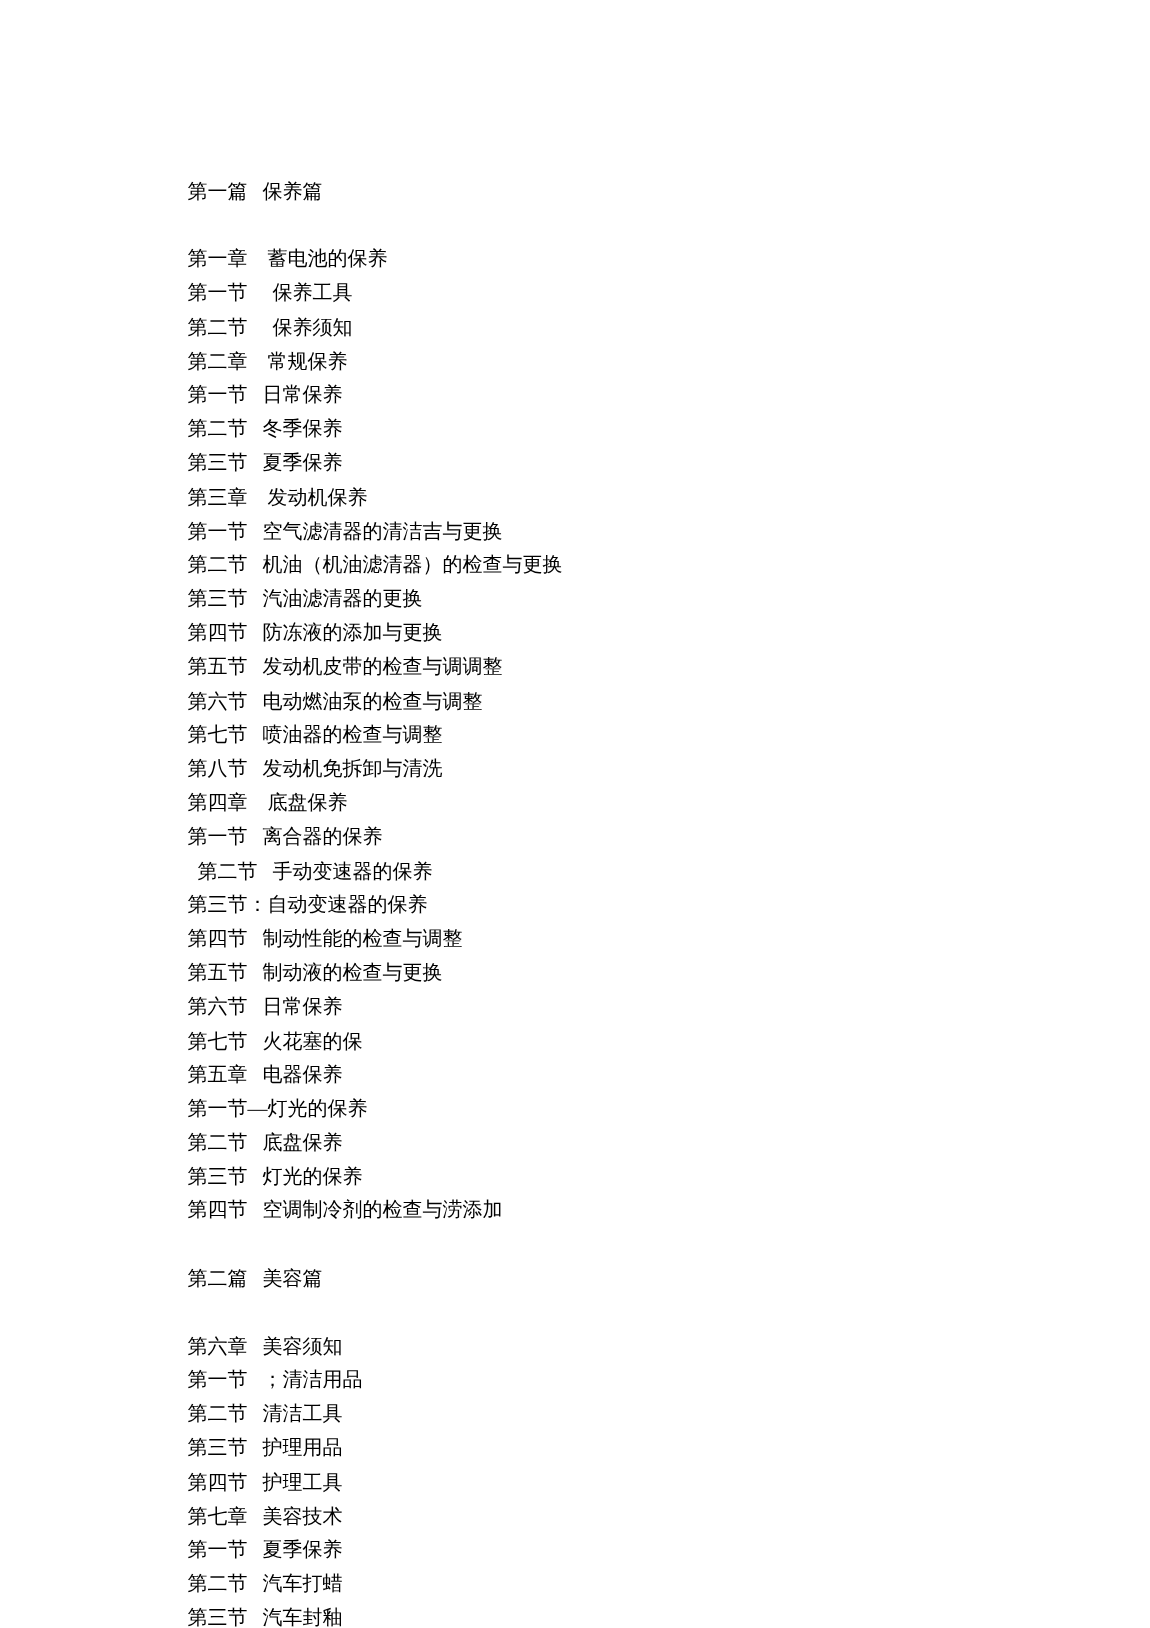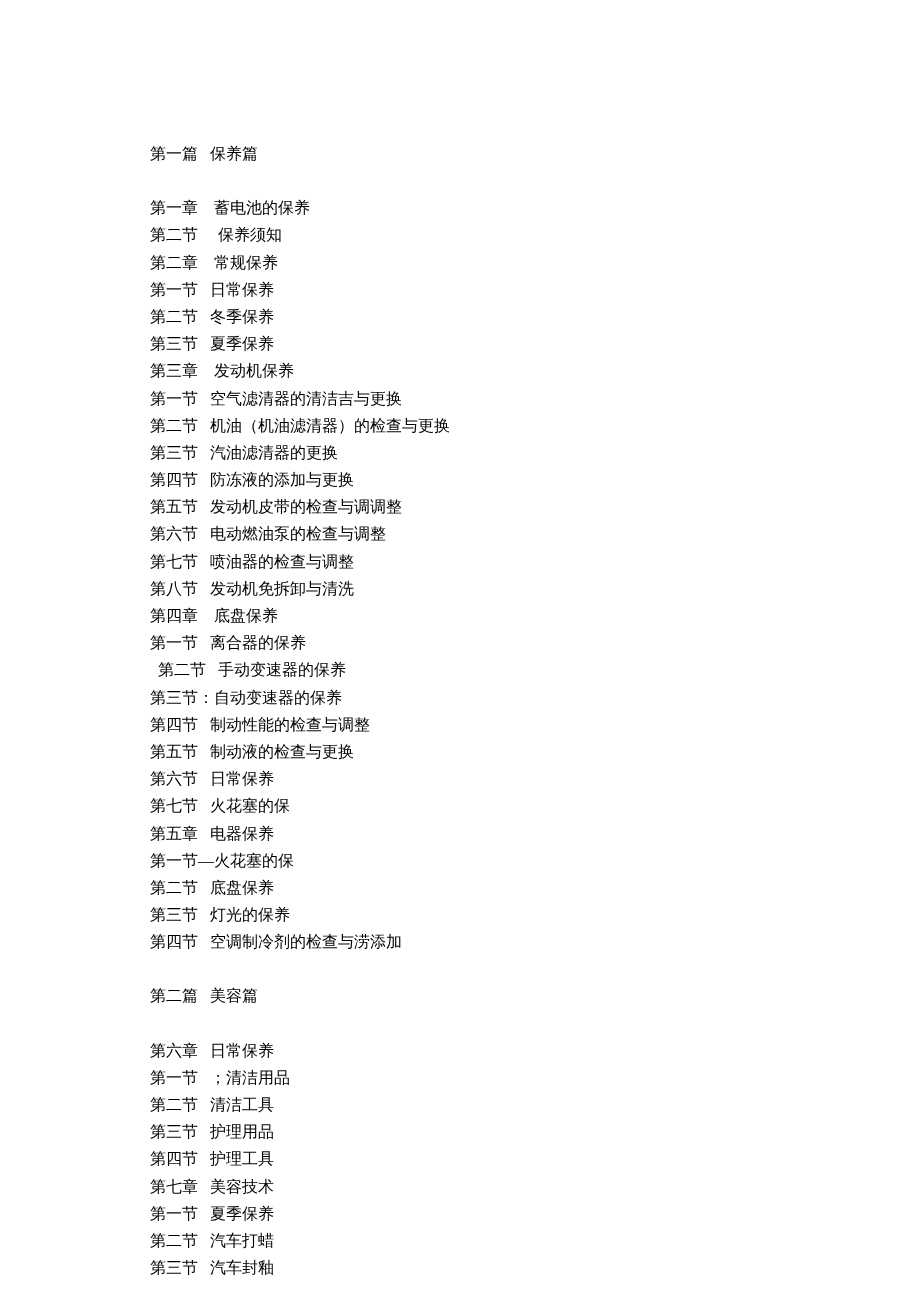--- a/index.html
+++ b/index.html
@@ -26,20 +26,21 @@
   </style>
 </head>
 <body>
 
 <div>
 
   <div class="toc-line">第一篇   保养篇</div>
   <div class="section-spacer"></div>
 
   <div class="toc-line">第一章    蓄电池的保养</div>
+  <div class="toc-line">第一节     保养工具</div>
   <div class="toc-line">第二节     保养须知</div>
 
   <div class="toc-line">第二章    常规保养</div>
   <div class="toc-line">第一节   日常保养</div>
   <div class="toc-line">第二节   冬季保养</div>
   <div class="toc-line">第三节   夏季保养</div>
 
   <div class="toc-line">第三章    发动机保养</div>
   <div class="toc-line">第一节   空气滤清器的清洁吉与更换</div>
   <div class="toc-line">第二节   机油（机油滤清器）的检查与更换</div>
@@ -53,30 +54,30 @@
   <div class="toc-line">第四章    底盘保养</div>
   <div class="toc-line">第一节   离合器的保养</div>
   <div class="toc-line">  第二节   手动变速器的保养</div>
   <div class="toc-line">第三节：自动变速器的保养</div>
   <div class="toc-line">第四节   制动性能的检查与调整</div>
   <div class="toc-line">第五节   制动液的检查与更换</div>
   <div class="toc-line">第六节   日常保养</div>
   <div class="toc-line">第七节   火花塞的保</div>
 
   <div class="toc-line">第五章   电器保养</div>
-  <div class="toc-line">第一节—火花塞的保</div>
+  <div class="toc-line">第一节—灯光的保养</div>
   <div class="toc-line">第二节   底盘保养</div>
   <div class="toc-line">第三节   灯光的保养</div>
   <div class="toc-line">第四节   空调制冷剂的检查与涝添加</div>
 
   <div class="section-spacer"></div>
   <div class="toc-line">第二篇   美容篇</div>
   <div class="section-spacer"></div>
 
-  <div class="toc-line">第六章   日常保养</div>
+  <div class="toc-line">第六章   美容须知</div>
   <div class="toc-line">第一节   ；清洁用品</div>
   <div class="toc-line">第二节   清洁工具</div>
   <div class="toc-line">第三节   护理用品</div>
   <div class="toc-line">第四节   护理工具</div>
 
   <div class="toc-line">第七章   美容技术</div>
   <div class="toc-line">第一节   夏季保养</div>
   <div class="toc-line">第二节   汽车打蜡</div>
   <div class="toc-line">第三节   汽车封釉</div>
 

